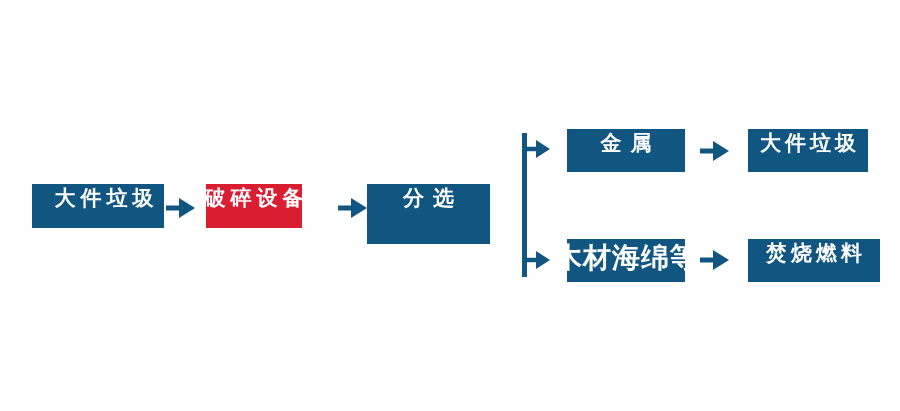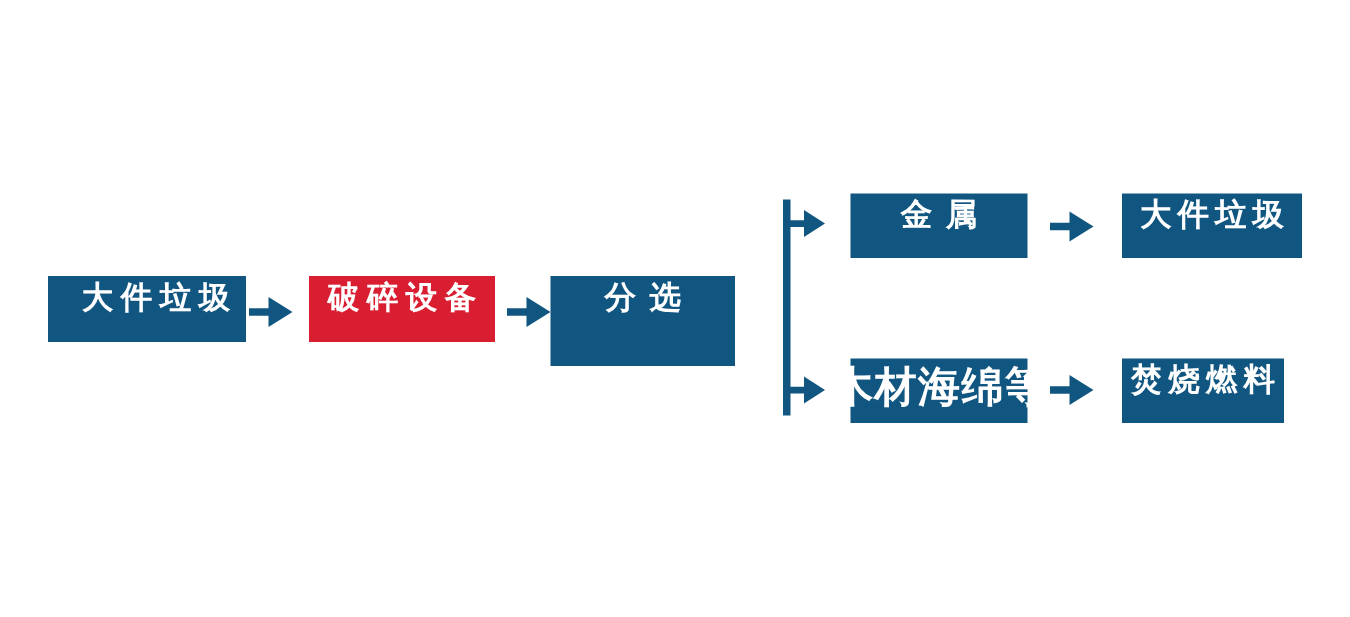--- a/index.html
+++ b/index.html
@@ -18,26 +18,26 @@
     background: var(--primary, #115680);
     color: var(--node-text, #ffffff);
     font-size: 21px;
     font-weight: bold;
     white-space: nowrap;
   }
   .node--accent { background: var(--accent, #da1e32); }
 
   
   .node--bulky    { left: 32px;  top: 184px; width: 120px; height: 44px; padding-left: 12px; }
-  .node--crush    { left: 206px; top: 184px; width: 124px; height: 44px; }
+  .node--crush    { left: 206px; top: 184px; width: 96px; height: 44px; }
   .node--sorting  { left: 367px; top: 184px; width: 123px; height: 60px; }
   .node--metal    { left: 567px; top: 129px; width: 118px; height: 43px; }
   .node--recycle  { left: 748px; top: 129px; width: 120px; height: 43px; }
   .node--wood     { left: 567px; top: 239px; width: 118px; height: 43px; }
-  .node--fuel     { left: 748px; top: 239px; width: 108px; height: 43px; }
+  .node--fuel     { left: 748px; top: 239px; width: 132px; height: 43px; }
 
   
   .node--bulky .node-label,
   .node--crush .node-label   { letter-spacing: 5px; margin-right: -5px; }
   .node--sorting .node-label,
   .node--metal .node-label   { letter-spacing: 9px; margin-right: -9px; }
   .node--recycle .node-label,
   .node--fuel .node-label    { letter-spacing: 4px; margin-right: -4px; }
   .node--wood .node-label    { letter-spacing: 1px; margin-right: -1px; font-size: 28px; }
 

